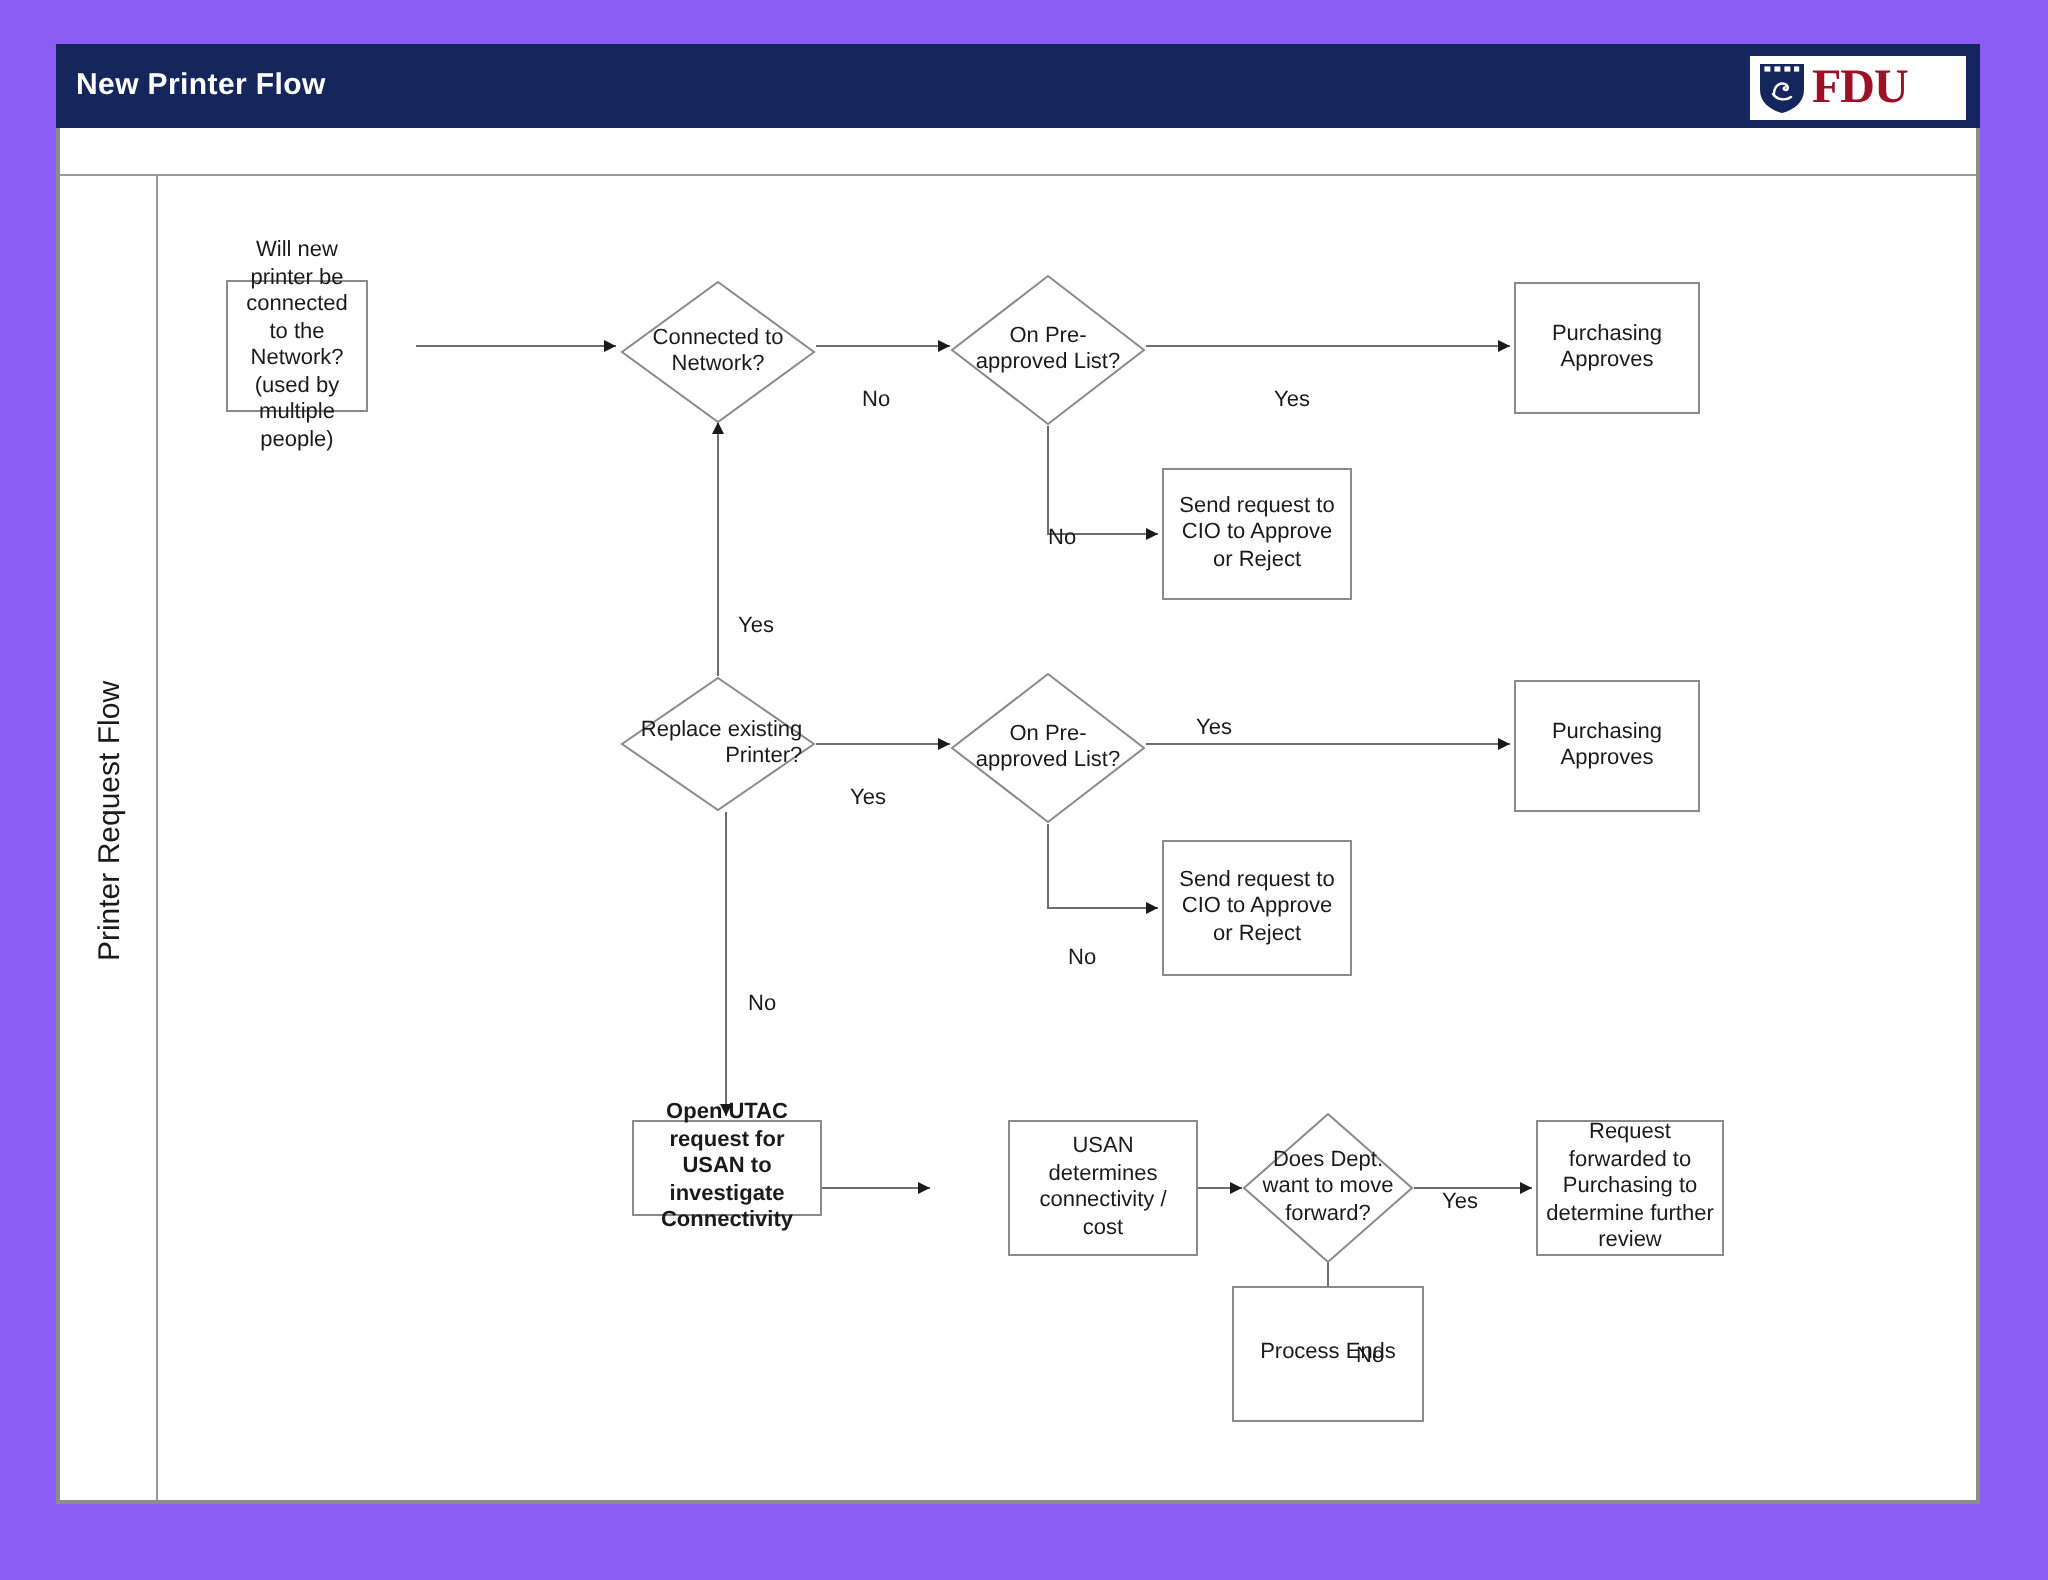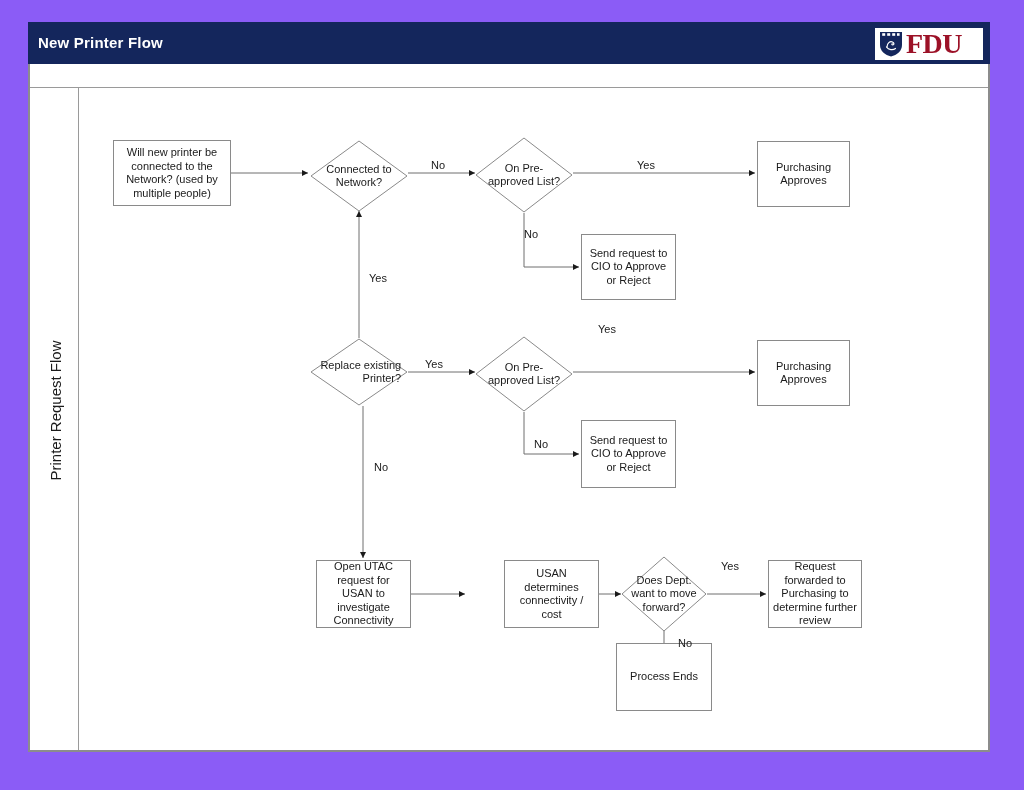--- a/index.html
+++ b/index.html
@@ -48,21 +48,21 @@
     background: #ffffff;
     display: flex;
     align-items: center;
     box-sizing: border-box;
     padding-left: 4px;
   }
   .logo-shield { width: 24px; height: 26px; flex: 0 0 auto; }
   .logo-word {
     font-family: "Liberation Serif", serif;
     font-weight: bold;
-    font-size: 28px;
+    font-size: 24px;
     color: #9c1127;
     line-height: 1;
     letter-spacing: -0.5px;
     margin-left: 3px;
   }
 
   
   .sub-strip {
     position: absolute;
     left: 30px; top: 64px;
@@ -130,20 +130,21 @@
   .dec-text {
     position: relative;
     z-index: 2;
     width: 86%;
   }
   .edge-label {
     position: absolute;
     font-size: 11px;
     color: #1a1a1a;
     white-space: nowrap;
+    margin-top: 35px;
   }
 </style>
 </head>
 <body>
 
 <div id="page">
 
   <div class="doc-frame"></div>
 
   <div class="title-bar"></div>
@@ -201,21 +202,21 @@
 
         <line x1="562" y1="594" x2="621" y2="594" marker-end="url(#arw)"></line>
 
         <line x1="707" y1="594" x2="766" y2="594" marker-end="url(#arw)"></line>
 
         <line x1="664" y1="630" x2="664" y2="665" marker-end="url(#arw)"></line>
       </g>
     </svg>
   </div>
 
-  <div class="node proc" style="left:113px; top:140px; width:118px; height:66px;align-items:center;">
+  <div class="node proc" style="left:113px; top:140px; width:71px; height:66px;align-items:center;">
     <span>Will new printer be connected to the Network? (used by multiple people)</span>
   </div>
 
   <div class="node dec" style="left:310px; top:140px; width:98px; height:72px;">
     <svg class="dec-shape" viewBox="0 0 98 72" preserveAspectRatio="none">
       <polygon points="49,1 97,36 49,71 1,36" fill="#ffffff" stroke="#8a8a8a" stroke-width="1"></polygon>
     </svg>
     <span class="dec-text">Connected to Network?</span>
   </div>
 
@@ -249,21 +250,21 @@
   </div>
 
   <div class="node proc" style="left:757px; top:340px; width:93px; height:66px;">
     <span>Purchasing Approves</span>
   </div>
 
   <div class="node proc" style="left:581px; top:420px; width:95px; height:68px;">
     <span>Send request to CIO to Approve or Reject</span>
   </div>
 
-  <div class="node proc" style="left:316px; top:560px; width:95px; height:68px;">
+  <div class="node proc" style="left:316px; top:560px; width:95px; height:48px;font-weight:bold;">
     <span>Open UTAC request for USAN to investigate Connectivity</span>
   </div>
 
   <div class="node proc" style="left:467px; top:560px; width:95px; height:68px;margin-left:37px;">
     <span>USAN determines connectivity / cost</span>
   </div>
 
   <div class="node dec" style="left:621px; top:556px; width:86px; height:76px;">
     <svg class="dec-shape" viewBox="0 0 86 76" preserveAspectRatio="none">
       <polygon points="43,1 85,38 43,75 1,38" fill="#ffffff" stroke="#8a8a8a" stroke-width="1"></polygon>

